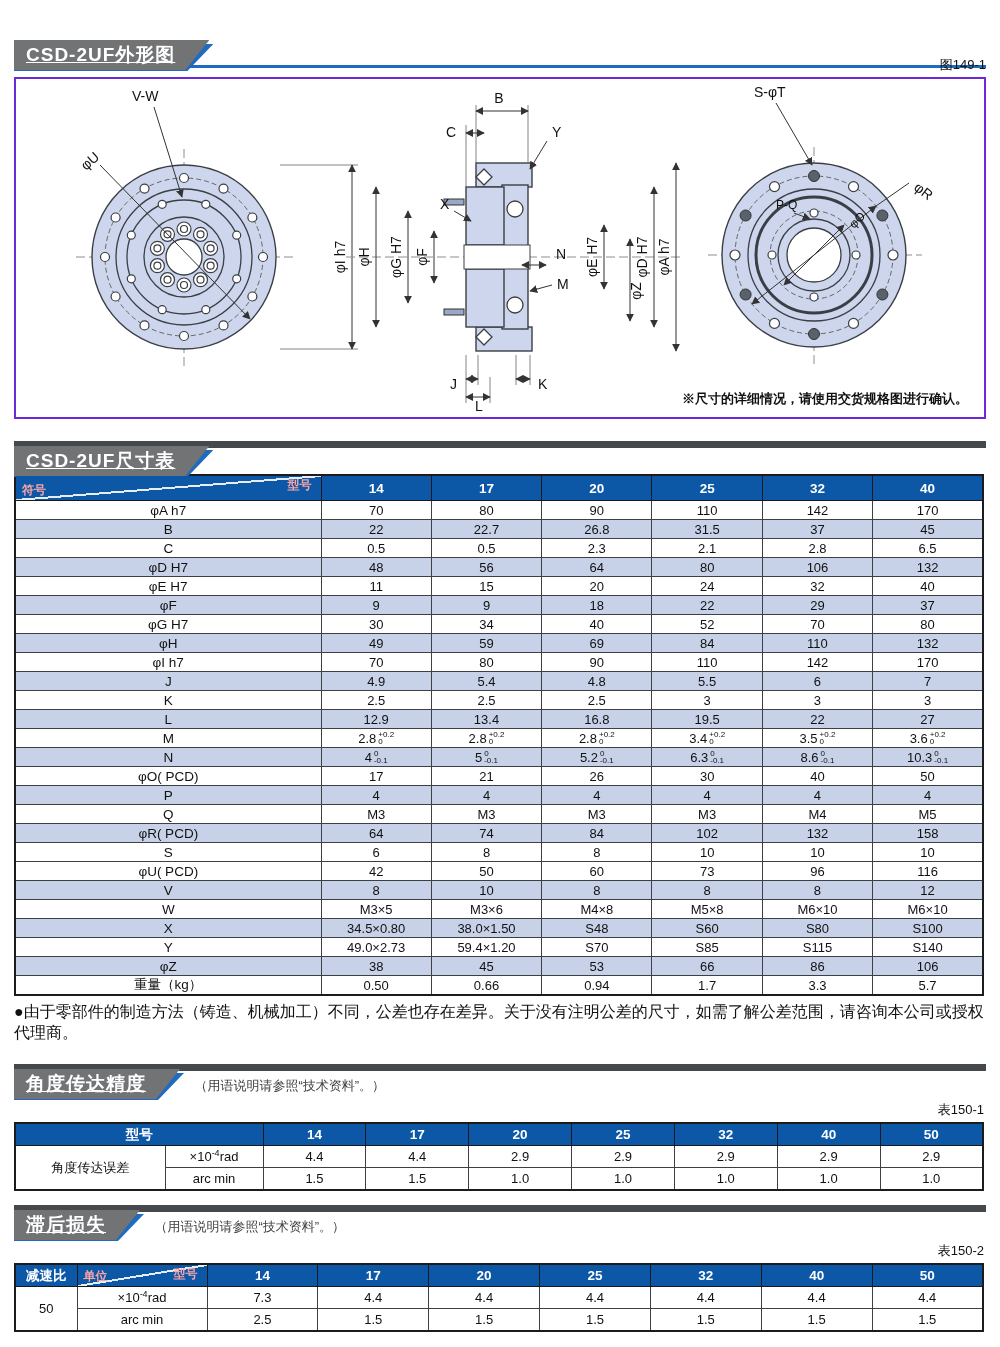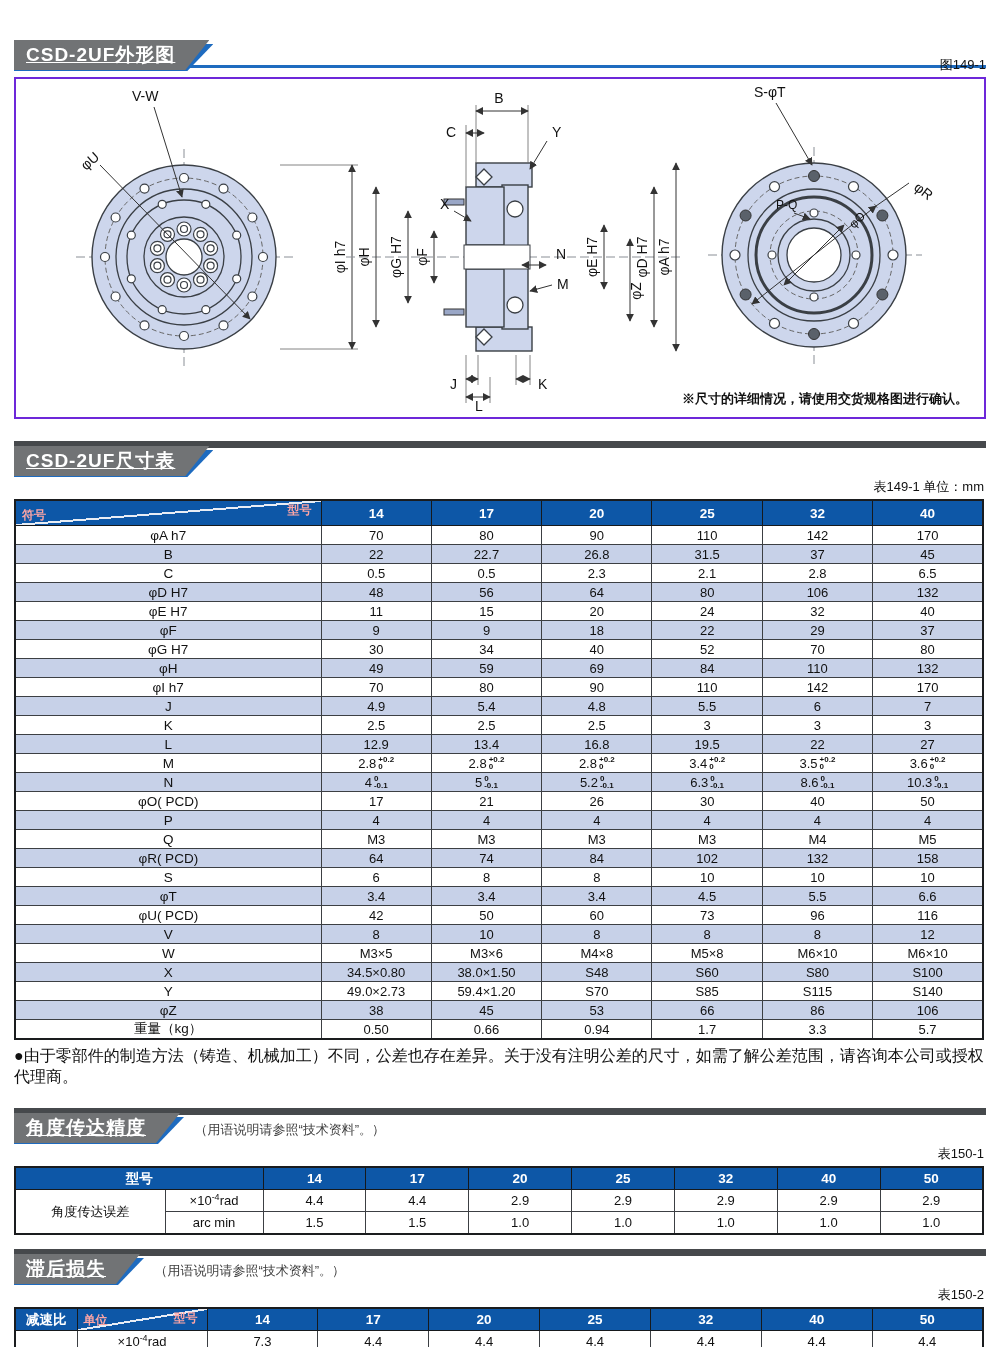--- a/index.html
+++ b/index.html
@@ -50,21 +50,21 @@
   .sym{font-size:13.5px;}
   .corner{position:relative;background:#0d57a7;}
   .corner::after{content:"";position:absolute;inset:0;
      background:linear-gradient(to bottom right,transparent calc(50% - 1px),#e8edf5 calc(50% - 1px),
                 #e8edf5 calc(50% + 1px),transparent calc(50% + 1px));}
   .c-bl,.c-tr{position:absolute;color:#fca5a5;font-size:12px;font-weight:bold;z-index:2;}
   .c-bl{left:6px;bottom:1px;}
   .c-tr{right:9px;top:1px;}
   .tb{display:inline-flex;align-items:center;justify-content:center;}
   .tol{display:inline-flex;flex-direction:column;font-size:8px;line-height:7.5px;
-       margin-left:2px;text-align:left;font-weight:bold;}
+       margin-left:2px;text-align:left;font-weight:normal;}
   sup{font-size:9px;}
   .note{font-size:16px;margin-top:6px;}
   .rowlab{font-size:13px;}
   .acc-table td,.acc-table th,.hys-table td,.hys-table th{height:21px;}
 </style>
 </head>
 <body>
 
 <div class="wrap">
 
@@ -259,21 +259,20 @@
       </g>
 
       <text x="952" y="324" text-anchor="end" class="fignote">※尺寸的详细情况，请使用交货规格图进行确认。</text>
     </svg>
   </div>
 
   <div style="height:22px;"></div>
   <div class="banner banner--topbar">
     <span class="tabwrap"><span class="tabblue"></span><span class="tabgray">CSD-2UF尺寸表</span></span>
   </div>
-  <div class="tableref">表149-1 单位：mm</div>
   <table id="dim-table" class="dim-table">
       <colgroup>
         <col style="width:306px">
         <col>
         <col>
         <col>
         <col>
         <col>
         <col>
       </colgroup>
@@ -489,29 +488,20 @@
           <td>158</td>
         </tr>
         <tr>
           <td class="sym">S</td>
           <td>6</td>
           <td>8</td>
           <td>8</td>
           <td>10</td>
           <td>10</td>
           <td>10</td>
-        </tr>
-        <tr class="alt">
-          <td class="sym">φT</td>
-          <td>3.4</td>
-          <td>3.4</td>
-          <td>3.4</td>
-          <td>4.5</td>
-          <td>5.5</td>
-          <td>6.6</td>
         </tr>
         <tr>
           <td class="sym">φU( PCD)</td>
           <td>42</td>
           <td>50</td>
           <td>60</td>
           <td>73</td>
           <td>96</td>
           <td>116</td>
         </tr>

